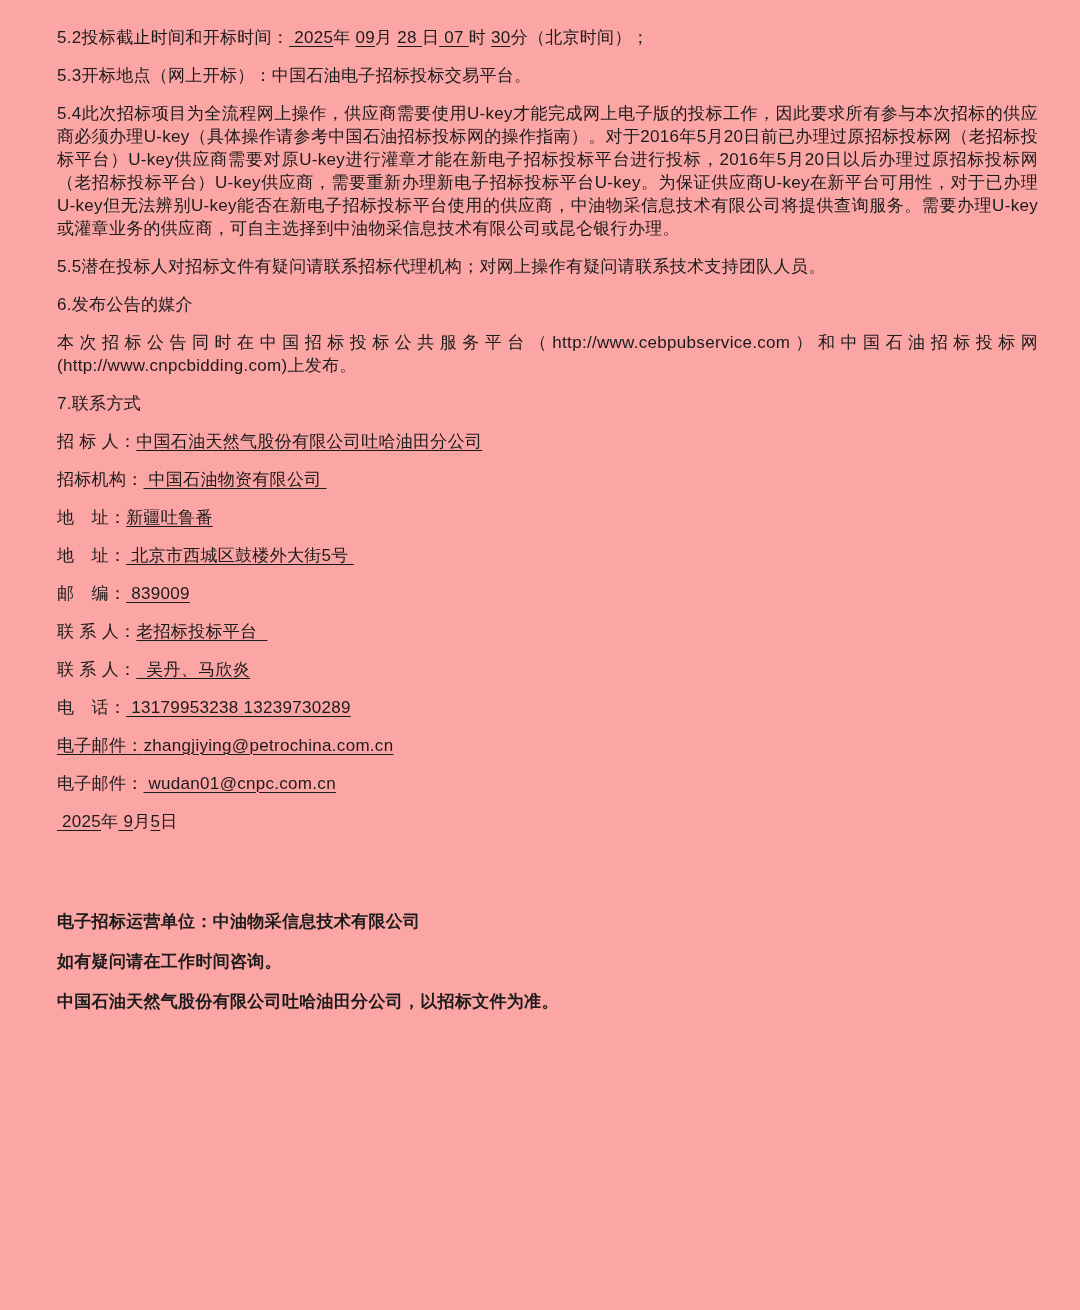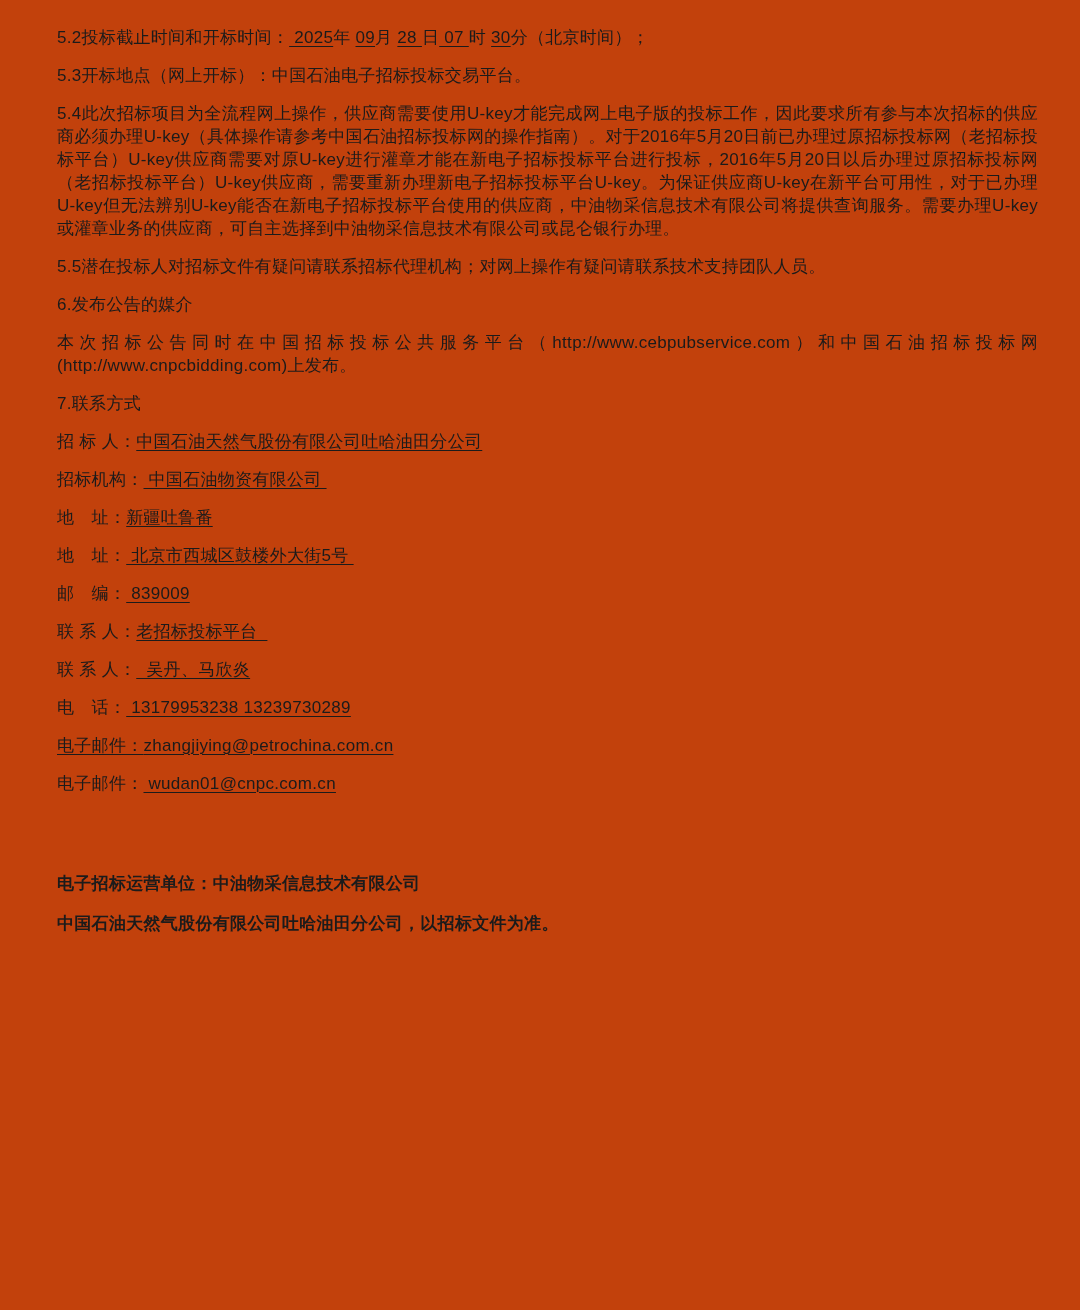--- a/index.html
+++ b/index.html
@@ -5,21 +5,21 @@
   html, body {
     margin: 0;
     padding: 0;
     background: #ffffff;
   }
   .page {
     position: relative;
     width: 1080px;
     height: 1310px;
     box-sizing: border-box;
-    background: #c2410c;
+    background: #fca5a5;
     color: #1b1b1b;
     font-family: "Liberation Sans", "DejaVu Sans", sans-serif;
     font-size: 17px;
     line-height: 23px;
     letter-spacing: 0.3px;
     padding: 26px 42px 0 57px;
     overflow: hidden;
   }
   .page p {
     margin: 0 0 15px 0;
@@ -77,19 +77,21 @@
     <div class="row"><span>地　址：</span><span class="u">新疆吐鲁番</span></div>
     <div class="row"><span>地　址：</span><span class="u"> 北京市西城区鼓楼外大街5号 </span></div>
     <div class="row"><span>邮　编：</span><span class="u"> 839009</span></div>
     <div class="row"><span>联 系 人：</span><span class="u">老招标投标平台  </span></div>
     <div class="row"><span>联 系 人：</span><span class="u">  吴丹、马欣炎</span></div>
     <div class="row"><span>电　话：</span><span class="u"> 13179953238 13239730289</span></div>
     <div class="row"><span class="u">电子邮件：</span><span class="u">zhangjiying@petrochina.com.cn</span></div>
     <div class="row"><span>电子邮件：</span><span class="u"> wudan01@cnpc.com.cn</span></div>
   </div>
 
+  <p class="date-line segline"><span class="u"> 2025</span><span>年</span><span class="u"> 9</span><span>月</span><span class="u">5</span><span>日</span></p>
 
   <div class="footer">
     <p>电子招标运营单位：中油物采信息技术有限公司</p>
+    <p>如有疑问请在工作时间咨询。</p>
     <p>中国石油天然气股份有限公司吐哈油田分公司，以招标文件为准。</p>
   </div>
 
 </div>
 
 </body></html>

